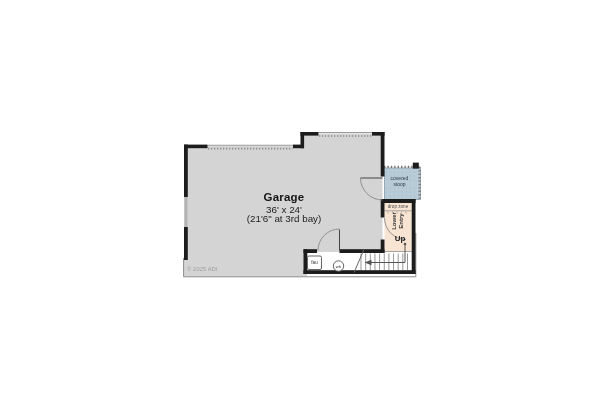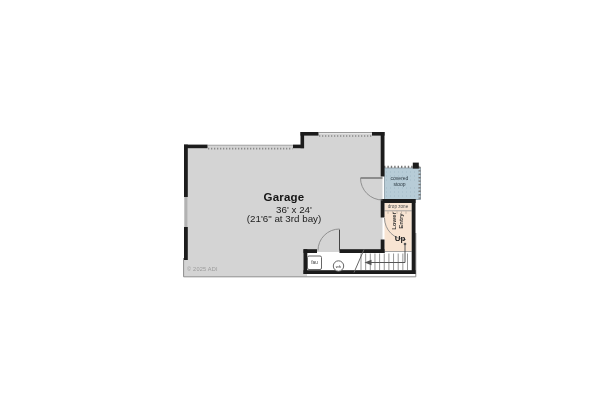--- a/index.html
+++ b/index.html
@@ -9,21 +9,21 @@
   }
   svg{position:absolute;left:0;top:0;}
   .wall{fill:var(--wall,#1c1c1c);}
   .floor{fill:var(--garage-fill,#d4d4d4);}
   .stoop{fill:var(--stoop-fill,#b7ccd7);stroke:#8899a4;stroke-width:.8;}
   .entry{fill:var(--entry-fill,#f8e4d2);}
   .lbl{position:absolute;color:#222;}
   .ctr{text-align:center;}
   .ml{white-space:pre-line;}
   .garage-name{left:224px;top:191px;width:120px;font-size:11.5px;font-weight:bold;color:#141414;letter-spacing:.2px;}
-  .garage-size{left:234px;top:203.5px;width:120px;font-size:9.8px;color:#1c1c1c;}
+  .garage-size{left:224px;top:203.5px;width:120px;font-size:9.8px;color:#1c1c1c;}
   .garage-note{left:224px;top:212.8px;width:120px;font-size:9.8px;color:#1c1c1c;}
   .stoop-label{left:384px;top:175px;width:31px;font-size:5px;line-height:1.25;color:#2e3b44;}
   .dropzone-label{left:384.5px;top:203.8px;width:27px;font-size:4.6px;color:#4a4a4a;}
   .lowerentry-label{left:389.5px;top:209px;width:26px;height:24px;font-size:6px;font-weight:bold;line-height:1.2;color:#333;transform:rotate(-90deg);}
   .up-label{left:389px;top:233.5px;width:22px;font-size:8px;font-weight:bold;color:#222;}
   .fau-label{left:307.5px;top:259.5px;width:14px;font-size:4.6px;color:#333;}
   .wh-label{left:333.3px;top:263.8px;width:10.4px;font-size:4.2px;color:#333;}
   .copyright{left:187px;top:266px;font-size:5.6px;color:#9a9a9a;letter-spacing:.2px;}
 </style>
 </head>

